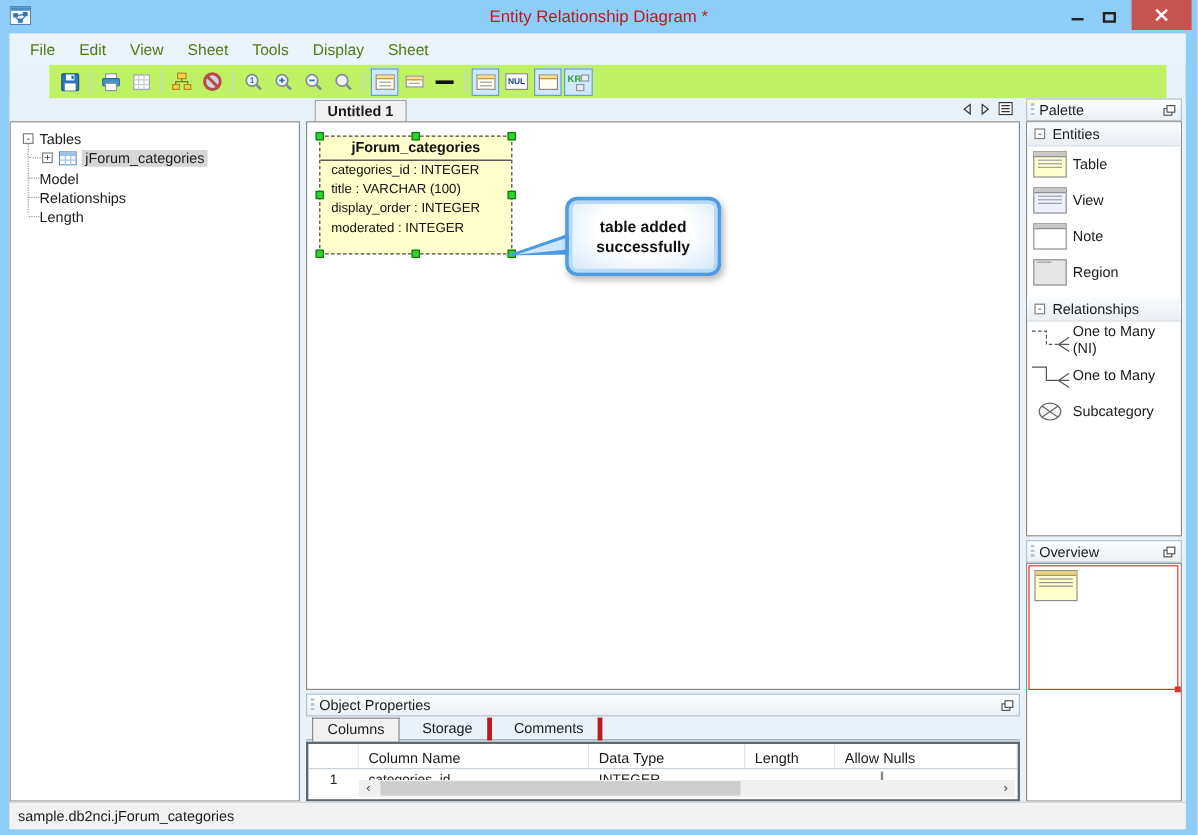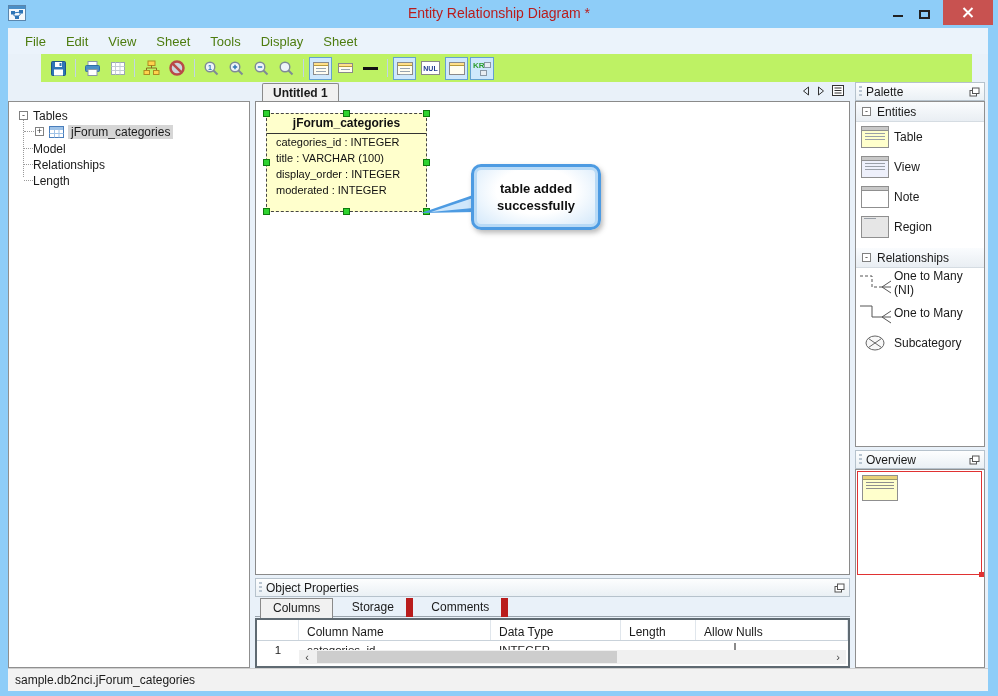--- a/index.html
+++ b/index.html
@@ -75,21 +75,21 @@
   .tailsvg { position:absolute; left:163px; top:86px; }
   .callout { position:absolute; left:215px; top:62px; width:130px; height:66px; border-radius:10px; border:3px solid #4d9be2;
              box-shadow: inset 0 0 0 3px #b8daf6, 2px 3px 5px rgba(60,60,60,.35);
              background: radial-gradient(ellipse at 50% 40%, #ffffff 45%, #e4f1fc 75%, #cfe6fa 100%);
              display:flex; flex-direction:column; align-items:center; justify-content:center;
              font-size:13px; font-weight:bold; color:#111; line-height:17px; }
 
   
   .props { position:absolute; left:0; top:496px; width:595px; height:90px; }
   .ptabs { position:absolute; left:0; top:19px; right:0; height:20px; border-bottom:1px solid #9aa4ad; }
-  .ptab { position:relative; display:inline-block; font-size:12px; color:#1a1a1a; padding:2px 12px 3px; margin-left:2px; border-right:7px solid #b91c1c; }
+  .ptab { position:relative; display:inline-block; font-size:12px; color:#1a1a1a; padding:2px 12px 3px; margin-left:2px; border-right:4px solid #b91c1c; }
   .ptab.active { background:#f1f1f1; border:1px solid #8a8a8a; border-bottom:1px solid #f1f1f1; top:1px; margin-left:5px; }
   .grid { position:absolute; left:0; top:40px; right:0; bottom:0; border:2px solid #5f6a72; background:#fff; overflow:hidden; }
   .gh { display:flex; height:21px; border-bottom:1px solid #c9d2da; }
   .gh > div { font-size:12px; color:#1a1a1a; padding:5px 0 0 8px; border-right:1px solid #e0e6ec; overflow:hidden; white-space:nowrap; }
   .gr { display:flex; height:24px; }
   .gr > div { font-size:11.5px; color:#222; padding:3px 0 0 8px; overflow:hidden; white-space:nowrap; }
   .c-num{width:42px; text-align:center; padding-left:0 !important;} .c-name{width:192px;} .c-type{width:130px;} .c-len{width:75px;} .c-null{flex:1;}
   .cb { width:12px; height:12px; border:1px solid #8a8a8a; background:#fff; margin-left:30px; }
   .hscroll { position:absolute; left:42px; right:2px; bottom:2px; height:14px; background:#f0f0f0; display:flex; align-items:center; }
   .sarr { width:16px; text-align:center; font-size:11px; color:#444; line-height:14px; }

